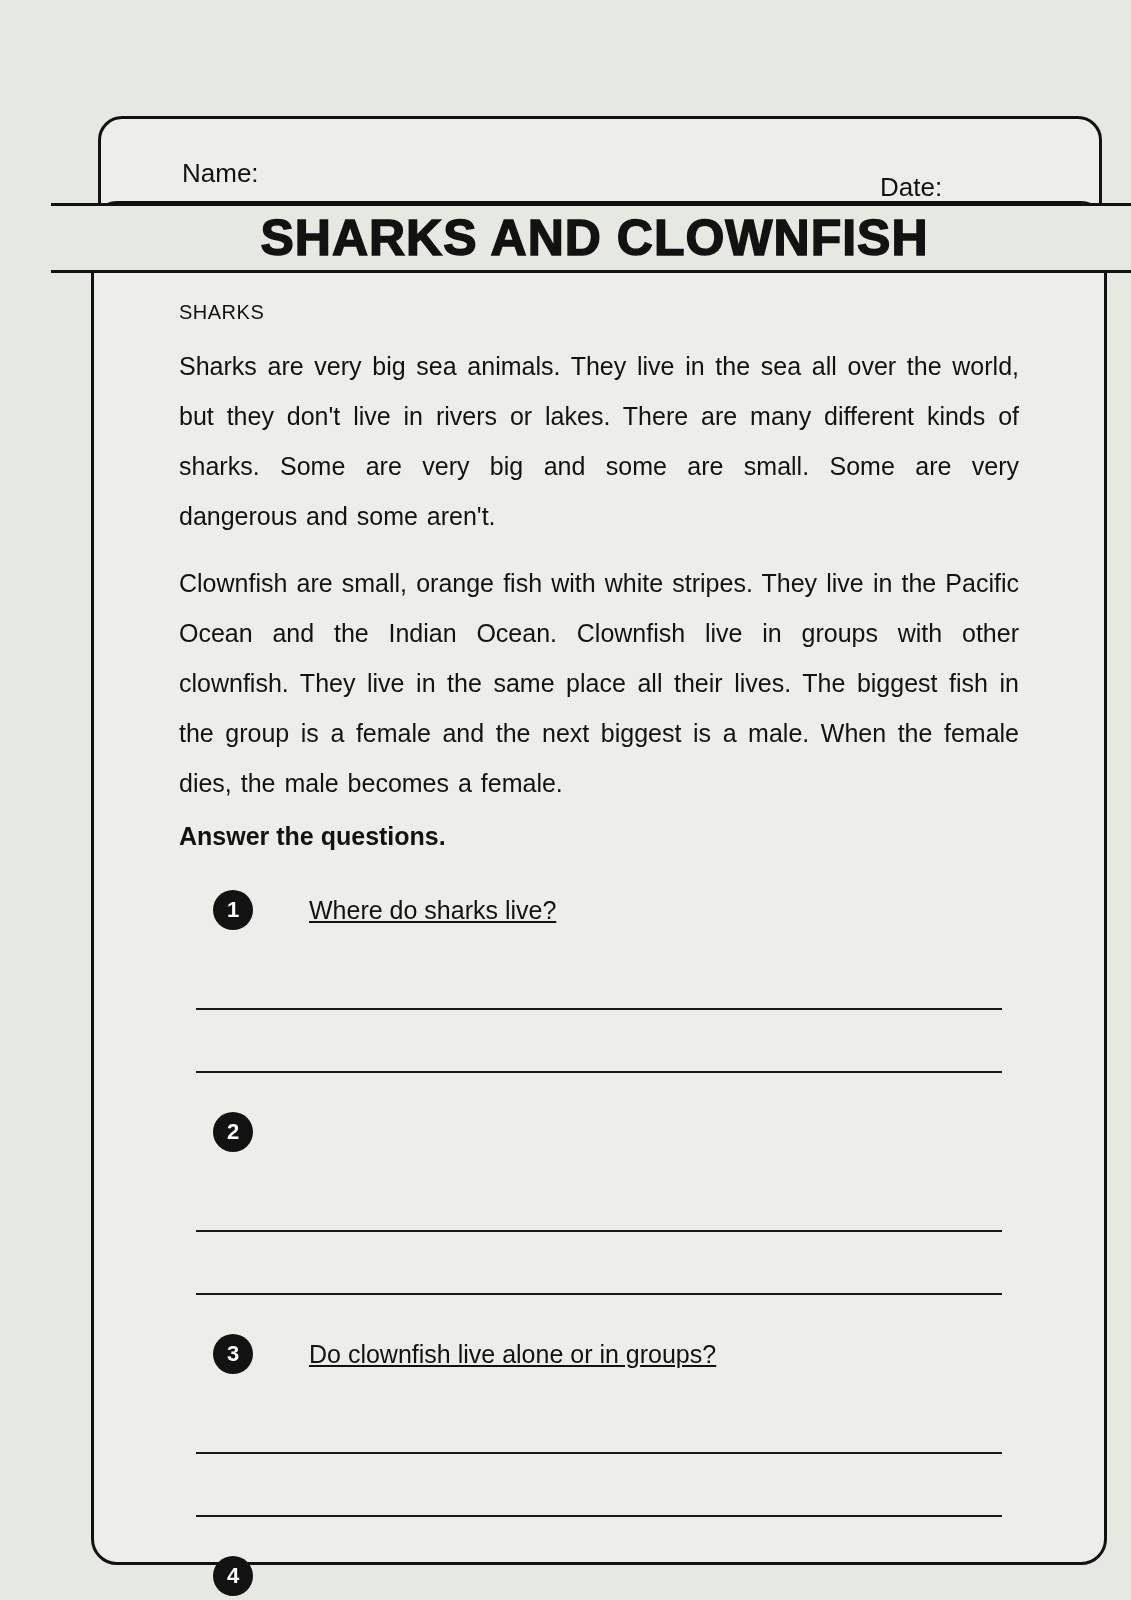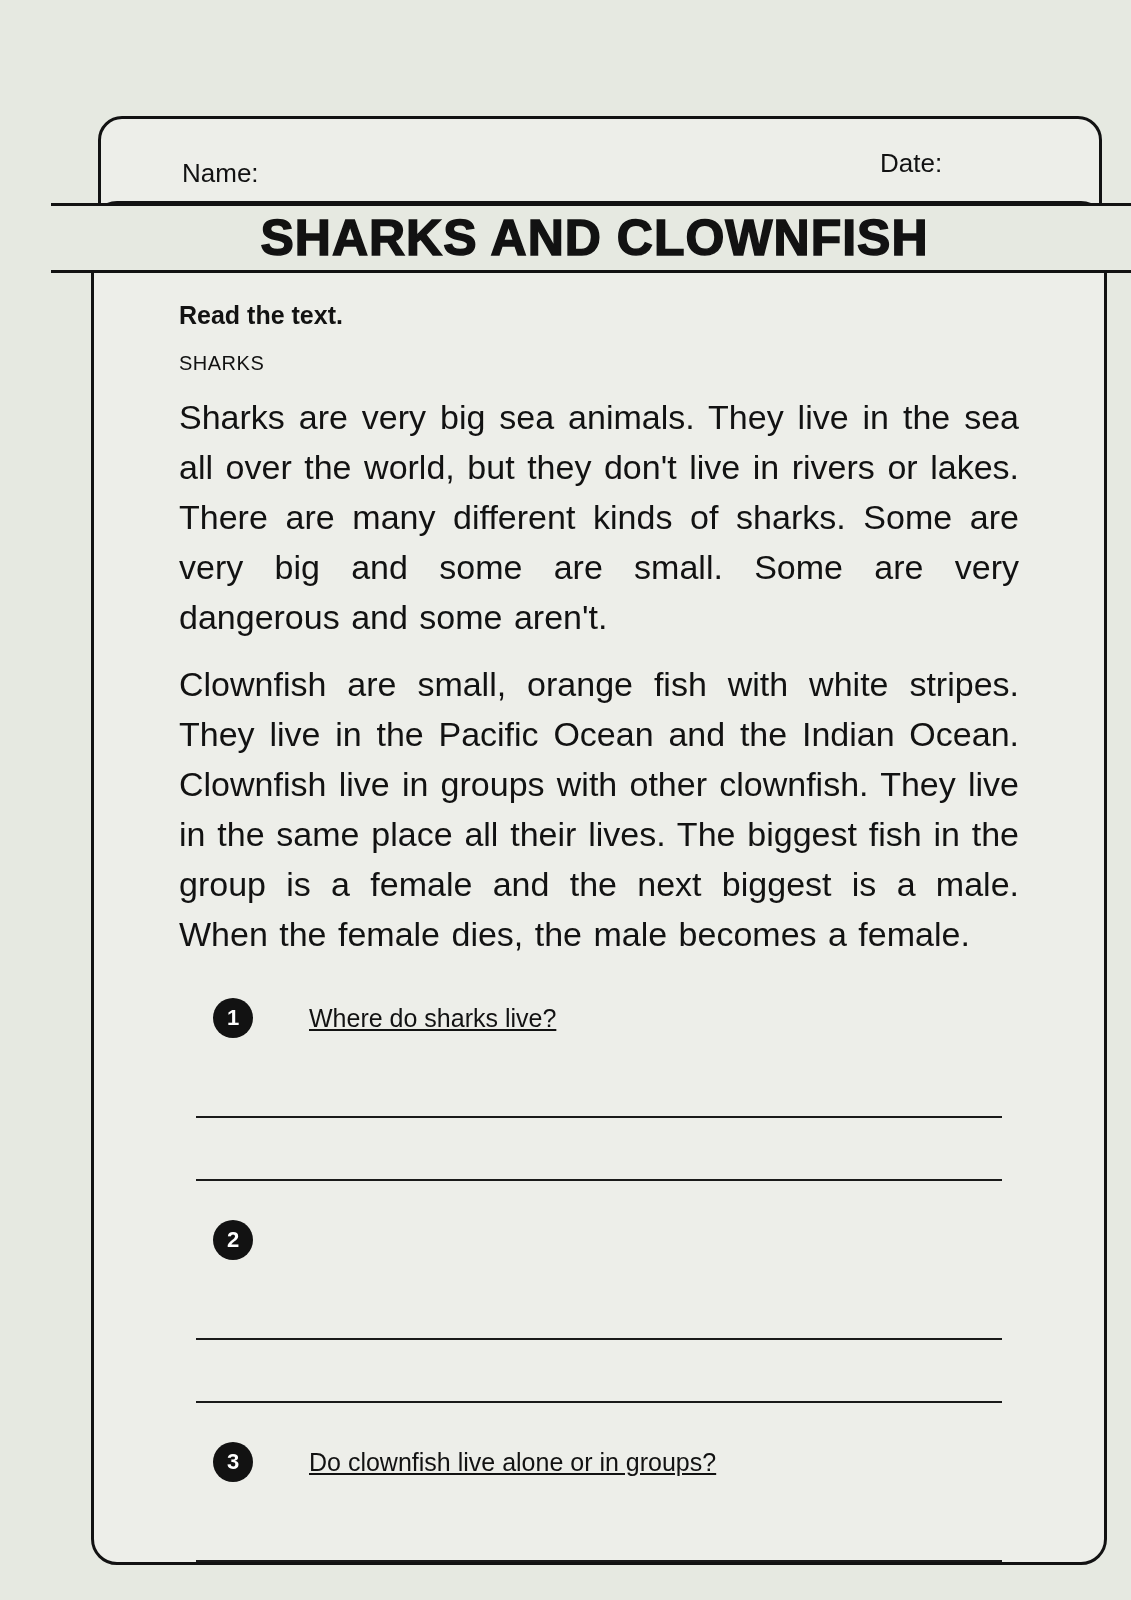--- a/index.html
+++ b/index.html
@@ -16,21 +16,21 @@
   .name-box {
     position: absolute;
     left: 47px; right: 46px; top: 65px;
     height: 120px;
     background: #edeee9;
     border: 3px solid #121212;
     border-radius: 24px;
     z-index: 1;
   }
   .name-label { position: absolute; left: 64px; top: 22px; font-size: 26px; }
-  .date-label { position: absolute; left: 762px; top: 12px; font-size: 26px; }
+  .date-label { position: absolute; left: 762px; top: 36px; font-size: 26px; }
 
   
   .main-box {
     position: absolute;
     left: 40px; right: 41px; top: 150px; bottom: 52px;
     background: #edeee9;
     border: 3px solid #121212;
     border-radius: 26px;
     z-index: 1;
     padding: 80px 68px 0 68px;
@@ -61,21 +61,21 @@
     font-weight: bold;
     margin-bottom: 22px;
   }
   .section-h {
     font-size: 20px;
     font-weight: normal;
     letter-spacing: 0.5px;
     margin-bottom: 14px;
   }
   .para {
-    font-size: 34px;
+    font-size: 25px;
     line-height: 50px;
     text-align: justify;
     text-align-last: left;
     margin-bottom: 14px;
     word-spacing: 2px;
   }
   .instr.answer { margin-top: 8px; margin-bottom: 4px; }
 
   .question { margin-top: 22px; }
   .q-row {
@@ -104,27 +104,27 @@
 </style>
 </head>
 <body>
 
 <div class="name-box">
   <span class="name-label">Name:</span>
   <span class="date-label">Date:</span>
 </div>
 
 <div class="main-box">
-  <p class="instr">Read the text.</p>
 
   <h2 class="section-h">SHARKS</h2>
   <p class="para">Sharks are very big sea animals. They live in the sea all over the world, but they don't live in rivers or lakes. There are many different kinds of sharks. Some are very big and some are small. Some are very dangerous and some aren't.</p>
 
   <p class="para">Clownfish are small, orange fish with white stripes. They live in the Pacific Ocean and the Indian Ocean. Clownfish live in groups with other clownfish. They live in the same place all their lives. The biggest fish in the group is a female and the next biggest is a male. When the female dies, the male becomes a female.</p>
 
+  <p class="instr answer">Answer the questions.</p>
 
   <div class="question">
     <div class="q-row">
       <div class="badge">1</div>
       <div class="q-text">Where do sharks live?</div>
     </div>
     <div class="answer-line"></div>
     <div class="answer-line"></div>
   </div>
 

